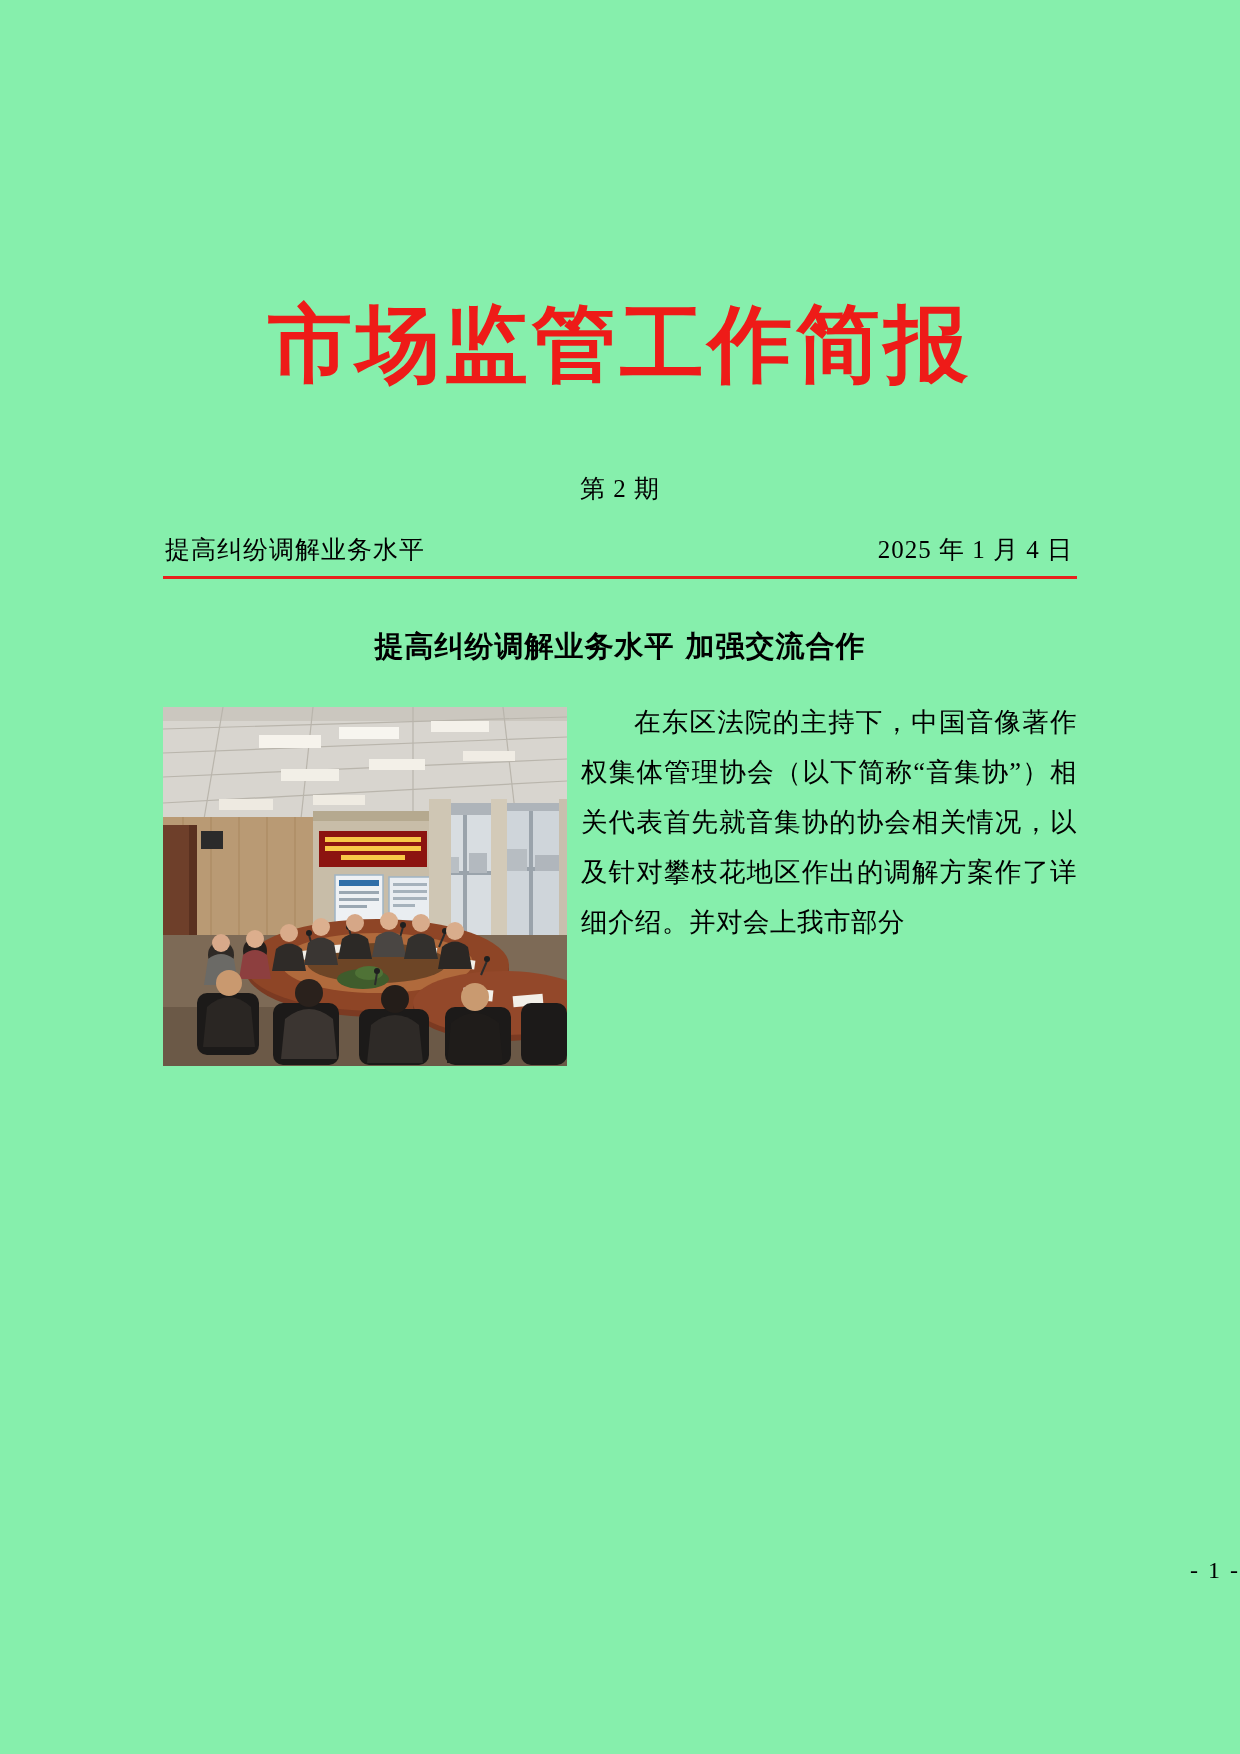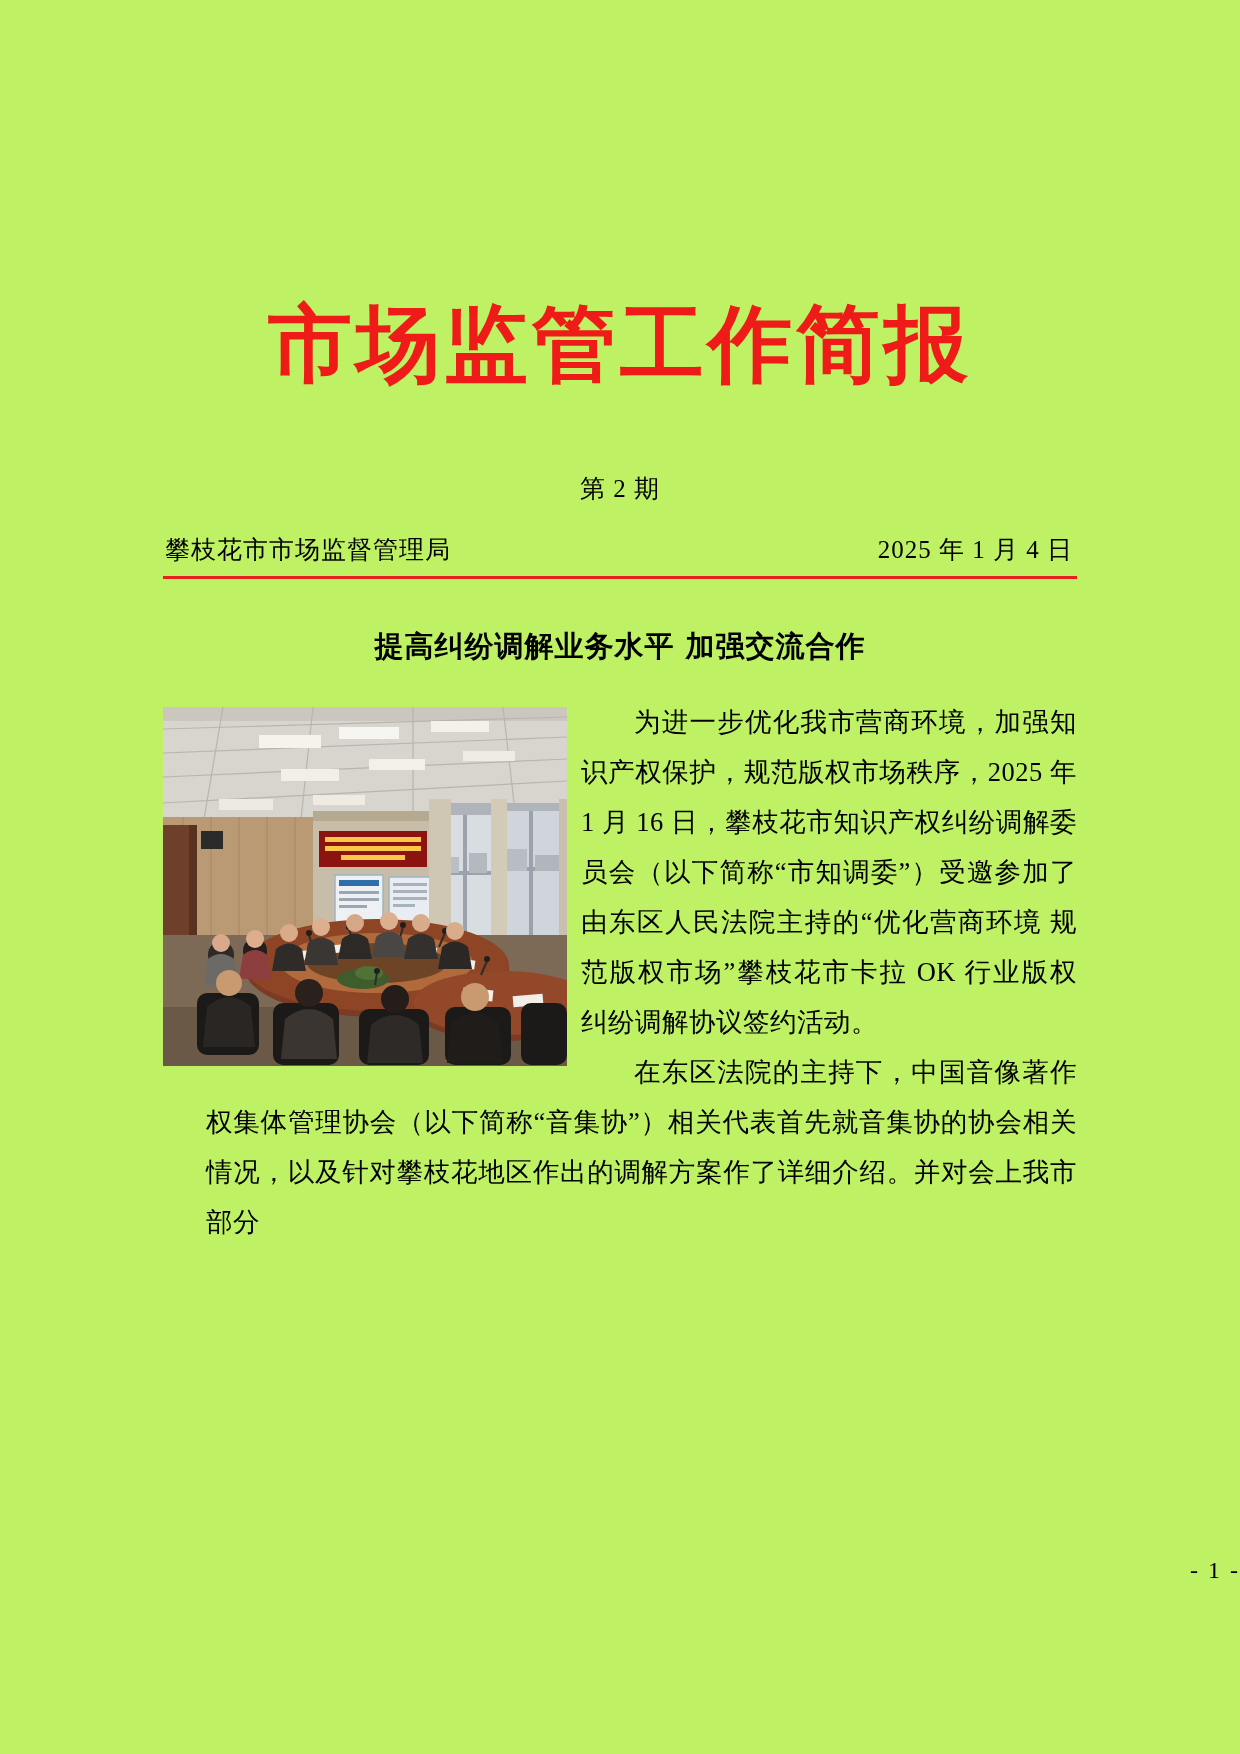--- a/index.html
+++ b/index.html
@@ -5,21 +5,21 @@
   html, body {
     margin: 0;
     padding: 0;
     background: #ffffff;
   }
   .page {
     position: relative;
     width: 1240px;
     height: 1754px;
     margin: 0 auto;
-    background: #bef264;
+    background: #86efac;
     font-family: "Liberation Serif", serif;
     overflow: hidden;
   }
   .content {
     position: absolute;
     left: 163px;
     top: 0;
     width: 914px;
     height: 1754px;
   }
@@ -117,21 +117,21 @@
 <body>
 
 <div class="page">
   <div class="content">
 
     <div class="masthead">市场监管工作简报</div>
 
     <div class="issue">第 2 期</div>
 
     <div class="meta-row">
-      <div class="org">攀枝花市市场监督管理局</div>
+      <div class="org">提高纠纷调解业务水平</div>
       <div class="date">2025 年 1 月 4 日</div>
     </div>
 
     <div class="rule"></div>
 
     <div class="article-title">提高纠纷调解业务水平  加强交流合作</div>
 
     <div class="body-text">
 
       <div class="photo">
@@ -303,20 +303,19 @@
             <circle cx="232" cy="292" r="14" fill="#241d19"></circle>
             <path d="M208 318 q24 -20 48 0 l4 38 h-56 z" fill="#2e2a27"></path>
             <circle cx="312" cy="290" r="14" fill="#c99a70"></circle>
             <path d="M288 316 q24 -20 48 0 l4 40 h-56 z" fill="#1f1c1a"></path>
           </g>
 
           <rect x="0" y="0" width="404" height="359" fill="none"></rect>
         </svg>
       </div>
 
-      <p>为进一步优化我市营商环境，加强知识产权保护，规范版权市场秩序，2025 年 1 月 16 日，攀枝花市知识产权纠纷调解委员会（以下简称“市知调委”）受邀参加了由东区人民法院主持的“优化营商环境  规范版权市场”攀枝花市卡拉 OK 行业版权纠纷调解协议签约活动。</p>
       <p>在东区法院的主持下，中国音像著作权集体管理协会（以下简称“音集协”）相关代表首先就音集协的协会相关情况，以及针对攀枝花地区作出的调解方案作了详细介绍。并对会上我市部分</p>
     </div>
 
   </div>
 
   <div class="page-number">- 1 -</div>
 </div>
 
 </body></html>

